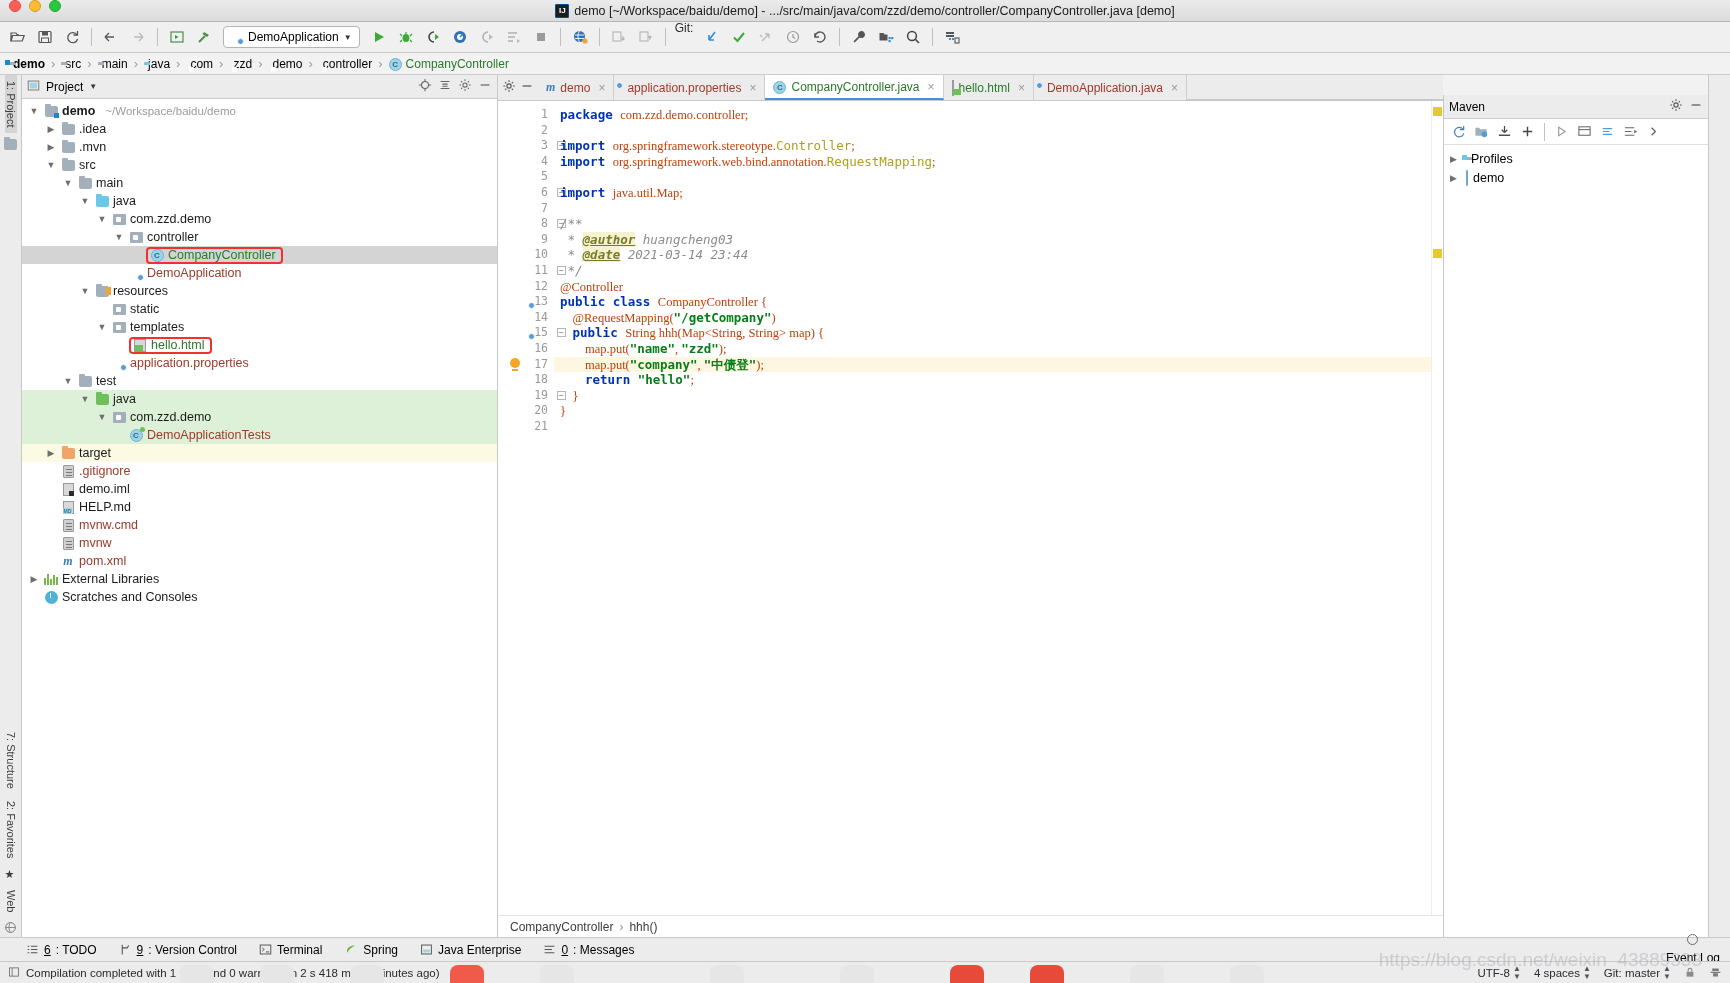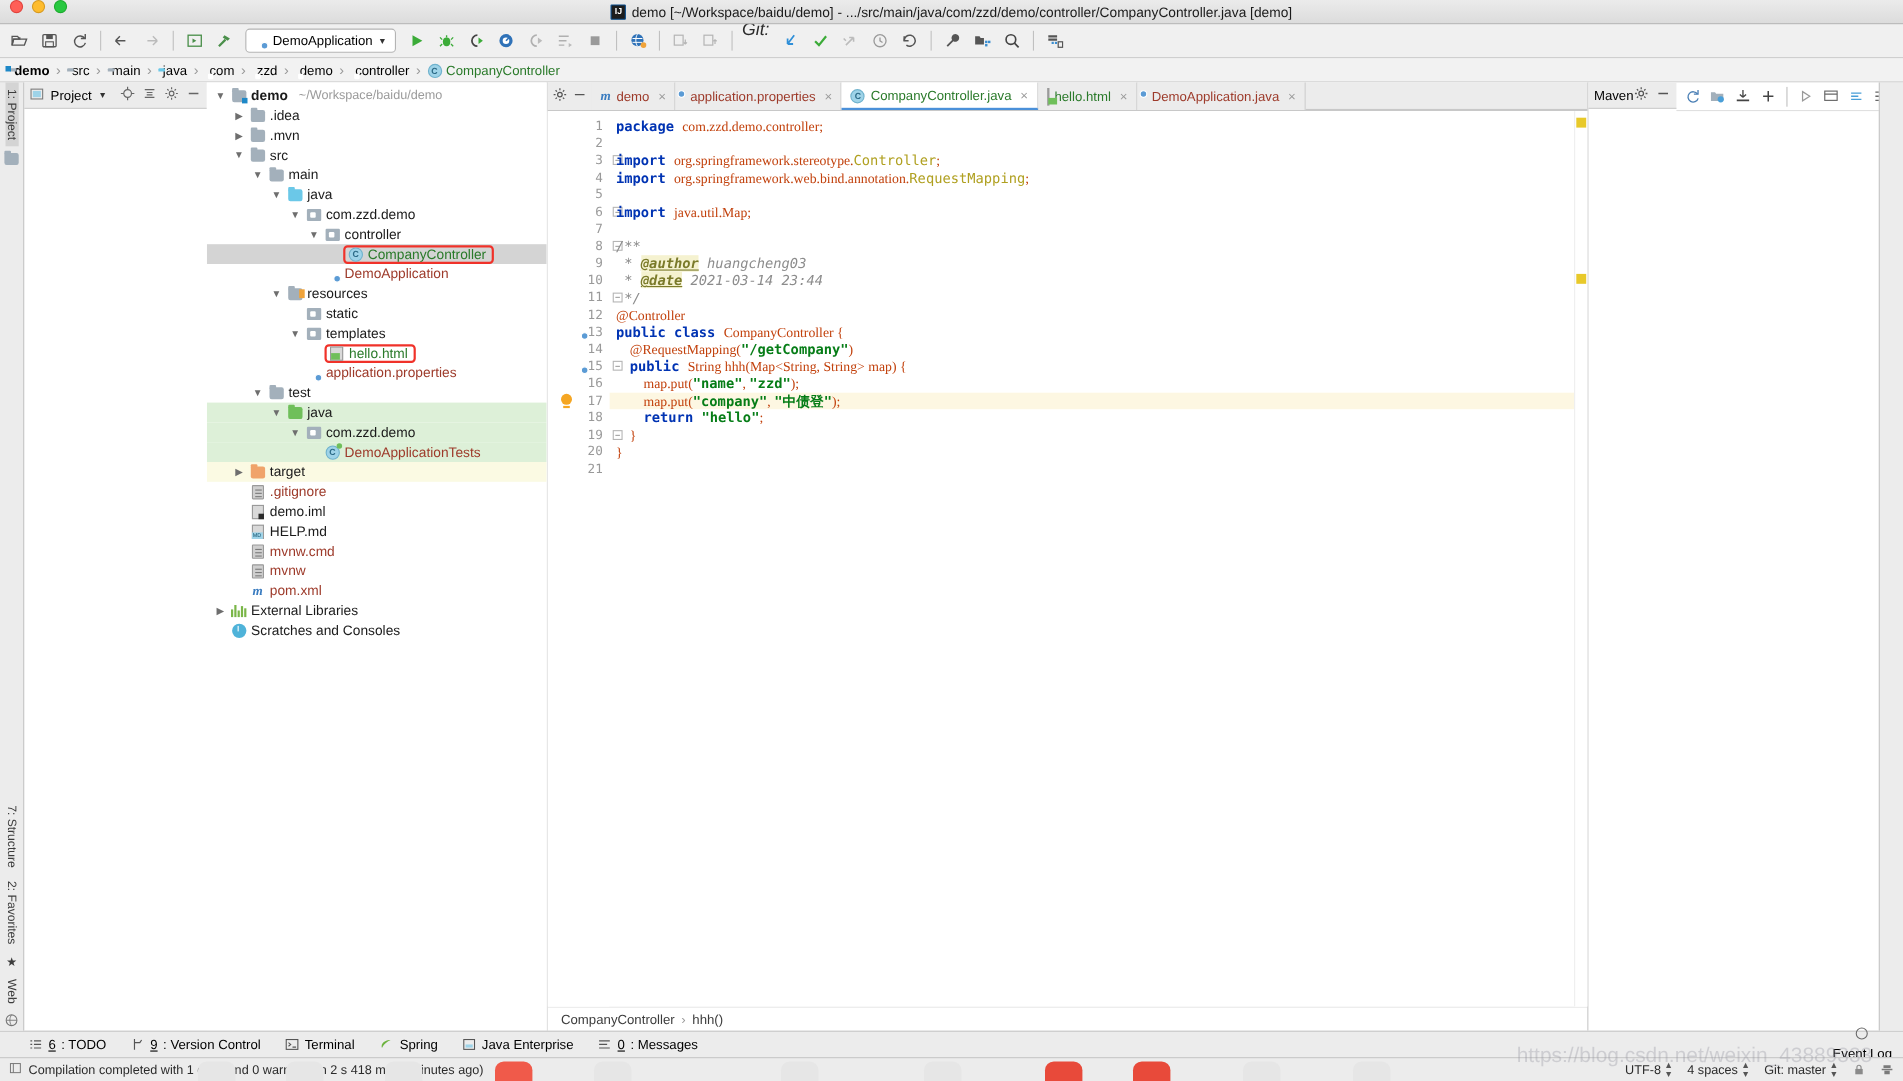--- a/index.html
+++ b/index.html
@@ -44,21 +44,21 @@
   .tb-btn {
     width: 24px; height: 24px; display: inline-flex; align-items: center;
     justify-content: center; border-radius: 3px;
   }
   .tb-sep { width: 1px; height: 18px; background: #c0c0c0; margin: 0 4px; }
   .run-config {
     display: flex; align-items: center; gap: 5px; height: 22px;
     border: 1px solid #b4b4b4; border-radius: 4px; background: #fff;
     padding: 0 7px 0 5px; margin: 0 4px; font-size: 12px;
   }
-  .git-label { font-size: 16px; color: #2b2b2b; margin: 0 4px 18px 2px; font-style: italic; }
+  .git-label { font-size: 12px; color: #2b2b2b; margin: 0 4px 18px 2px; }
 
   
   .breadcrumb {
     height: 22px; background: #f2f2f2; border-bottom: 1px solid #ccc;
     display: flex; align-items: center; padding-left: 6px; gap: 1px;
     font-size: 12px; flex: none;
   }
   .crumb { display: flex; align-items: center; gap: 4px; padding: 0 3px; }
   .crumb-sep { color: #9a9a9a; font-size: 13px; padding: 0 2px; }
   .crumb.bold { font-weight: bold; }
@@ -75,21 +75,21 @@
   .vlabel {
     writing-mode: vertical-rl; text-orientation: mixed;
     font-size: 11px; color: #3c3c3c; padding: 6px 0;
     white-space: nowrap; display: flex; align-items: center; gap: 4px;
   }
   .vlabel.sel { background: #d4d4d4; }
   .vspacer { flex: 1; }
 
   
   .project-panel {
-    width: 476px; display: flex; flex-direction: row;
+    width: 476px; display: flex; flex-direction: column;
     border-right: 1px solid #c8c8c8; background: #fff; flex: none;
   }
   .panel-head {
     height: 24px; background: #ececec; border-bottom: 1px solid #ccc;
     display: flex; align-items: center; padding: 0 5px; gap: 6px; flex: none;
   }
   .panel-title { font-size: 12px; }
   .panel-head .spacer { flex: 1; }
   .tree { flex: 1; overflow: hidden; padding-top: 3px; background: #fff; font-size: 12.5px; }
   .node {
@@ -201,21 +201,21 @@
   .bc-bottom {
     height: 22px; background: #fff; border-top: 1px solid #e2e2e2;
     display: flex; align-items: center; padding-left: 12px; gap: 6px;
     font-size: 12px; color: #3c3c3c; flex: none;
   }
   .bc-bottom .sep { color: #9a9a9a; }
 
   
   .maven-panel {
     width: 265px; background: #fff; border-left: 1px solid #c8c8c8;
-    display: flex; flex-direction: row; flex: none;
+    display: flex; flex-direction: column; flex: none; margin-top: 20px;
   }
   .maven-head {
     height: 24px; background: #ececec; border-bottom: 1px solid #ccc;
     display: flex; align-items: center; padding: 0 5px; font-size: 12px; flex: none;
   }
   .maven-tb {
     height: 26px; display: flex; align-items: center; gap: 2px;
     padding: 0 4px; border-bottom: 1px solid #e0e0e0; flex: none;
   }
   .mv-btn { width: 21px; height: 21px; display: inline-flex; align-items: center; justify-content: center; }

